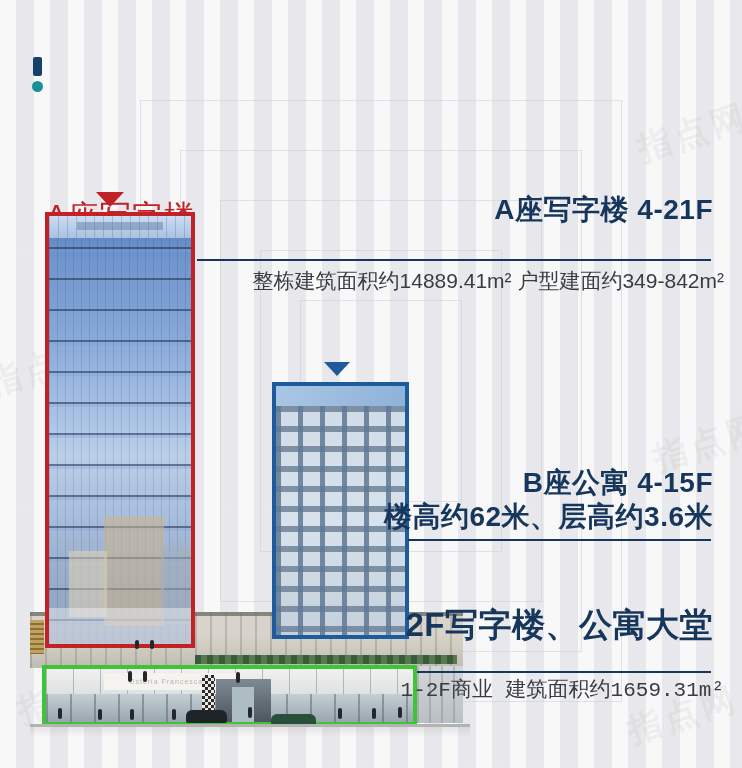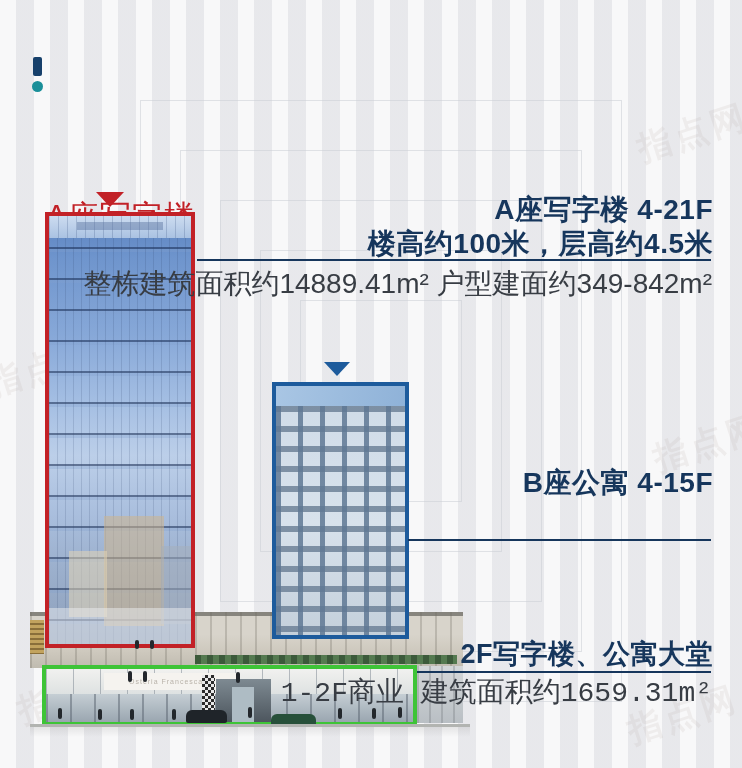--- a/index.html
+++ b/index.html
@@ -96,21 +96,21 @@
   .person{position:absolute;width:4px;height:11px;border-radius:2px;background:#23272c;}
   .car{position:absolute;height:13px;border-radius:6px 6px 2px 2px;}
   .car-black{left:186px;top:710px;width:41px;background:#1f2429;}
   .car-green{left:271px;top:714px;width:45px;background:#27503a;}
   .ground{left:30px;top:724px;width:440px;height:3px;background:#b2b4b1;}
   .ground-shadow{left:30px;top:727px;width:440px;height:10px;
     background:linear-gradient(180deg,rgba(140,140,140,0.18),rgba(140,140,140,0));}
   
   .info-title{right:29px;font-weight:bold;color:#16365c;font-size:28px;line-height:1;
     white-space:nowrap;text-align:center;letter-spacing:0.5px;}
-  .info-detail{right:30px;color:#383d44;font-size:28px;line-height:1;white-space:nowrap;text-align:right;}
+  .info-detail{right:18px;color:#383d44;font-size:21px;line-height:1;white-space:nowrap;text-align:right;}
   .leader{height:2px;background:#16365c;}
   .ln-a{left:197px;top:259px;width:514px;}
   .ln-b{left:408px;top:539px;width:303px;}
   .ln-p{left:417px;top:671px;width:294px;}
 </style>
 </head>
 <body>
 
 <div class="canvas">
 
@@ -175,24 +175,24 @@
   <div class="person" style="left:372px;top:708px;"></div>
   <div class="person" style="left:398px;top:707px;"></div>
 
   <div class="car car-black"></div>
   <div class="car car-green"></div>
 
   <div class="abs ground"></div>
   <div class="abs ground-shadow"></div>
 
   <div class="abs info-title" style="top:196px;">A座写字楼 4-21F</div>
-  <div class="abs info-title" style="top:230px;">楼高约100米，层高约4.5米</div>
   <div class="abs leader ln-a"></div>
   <div class="abs info-detail" style="top:270px;">整栋建筑面积约14889.41m² 户型建面约349-842m²</div>
 
   <div class="abs info-title" style="top:469px;">B座公寓 4-15F</div>
+  <div class="abs info-title" style="top:503px;">楼高约62米、层高约3.6米</div>
   <div class="abs leader ln-b"></div>
 
-  <div class="abs info-title" style="top:641px;font-size:27px;">2F写字楼、公寓大堂</div>
+  <div class="abs info-title" style="top:608px;font-size:33px;">2F写字楼、公寓大堂</div>
   <div class="abs leader ln-p"></div>
   <div class="abs info-detail" style="top:680px;font-family:Liberation Mono, monospace;">1-2F商业 建筑面积约1659.31m²</div>
 
 </div>
 
 </body></html>

